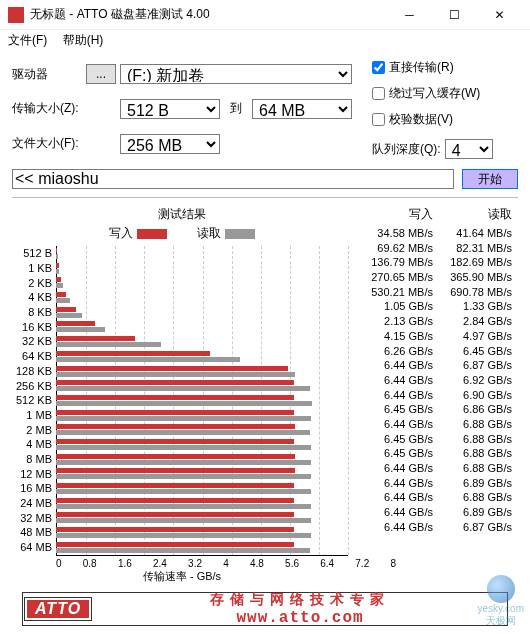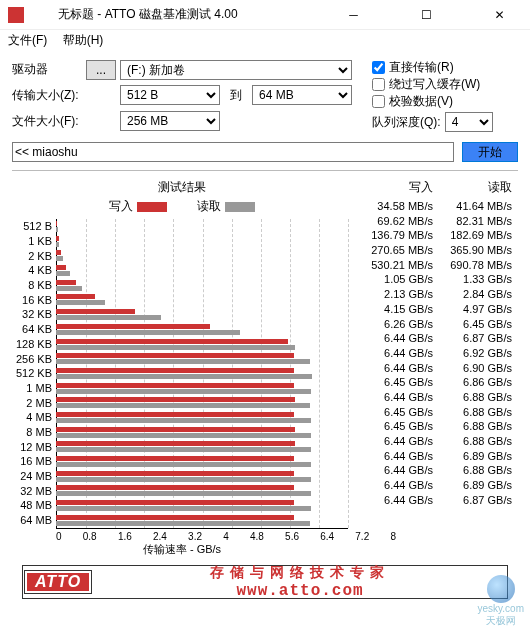--- a/index.html
+++ b/index.html
@@ -1,34 +1,34 @@
 <!DOCTYPE html>
 <html><head>
 <meta charset="utf-8">
 <style>
 * { box-sizing: border-box; margin: 0; padding: 0; }
 body { font-family: "Microsoft YaHei", Tahoma, sans-serif; font-size: 12px; background: #fff; width: 530px; }
-.titlebar { display: flex; align-items: center; height: 30px; padding: 0 8px; background: #fff; border-bottom: 1px solid #eee; gap: 28px; }
+.titlebar { display: flex; align-items: center; height: 30px; padding: 0 8px; background: #fff; border-bottom: 1px solid #eee; }
 .titlebar .icon { width: 16px; height: 16px; background: #c33; margin-right: 6px; }
 .titlebar .title { flex: 1; color: #000; font-size: 12px; }
 .titlebar .winbtn { width: 45px; height: 30px; display: flex; align-items: center; justify-content: center; color: #000; }
 .menubar { padding: 2px 8px; font-size: 12px; }
 .menubar span { margin-right: 12px; }
 .content { padding: 8px 12px; }
 .toprow { display: flex; gap: 8px; }
 .leftgrid { display: grid; grid-template-columns: 70px 30px 1fr 24px 1fr; gap: 4px 4px; align-items: center; width: 340px; }
 .leftgrid label { text-align: left; }
-select, input[type=text] { border: 1px solid #7a7a7a; background: #fff; font-size: 12px; padding: 1px 2px; height: 20px; width: 100%; }
+select, input[type=text] { border: 1px solid #7a7a7a; background: #fff; font-size: 16px; padding: 1px 2px; height: 20px; width: 100%; }
 .btn { border: 1px solid #7a7a7a; background: #e1e1e1; padding: 1px 6px; font-size: 12px; height: 20px; }
-.checkcol { display: flex; flex-direction: column; gap: 0; margin-left: 12px; }
+.checkcol { display: flex; flex-direction: column; gap: 9px; margin-left: 12px; }
 .checkcol label { display: flex; align-items: center; gap: 4px; white-space: nowrap; }
 .qdrow { display: flex; align-items: center; gap: 4px; margin-top: 2px; }
 .descrow { display: flex; gap: 8px; margin-top: 10px; align-items: center; }
 .descrow input { flex: 1; }
-.descrow .startbtn { width: 56px; border: 1px solid #0078d7; background: #3b82f6; }
+.descrow .startbtn { width: 56px; border: 1px solid #0078d7; background: #c4b5fd; }
 .hr { border-top: 1px solid #bbb; margin: 8px 0; position: relative; }
 .results { display: flex; }
 .chartcol { width: 340px; }
 .charttitle { text-align: center; font-size: 12px; margin-bottom: 2px; }
 .legend { display: flex; justify-content: center; gap: 30px; margin-bottom: 4px; }
 .legend .sw { display: inline-block; width: 30px; height: 10px; vertical-align: middle; margin-left: 4px; }
 .sw.write { background: #cc3333; }
 .sw.read { background: #999; }
 .chart { position: relative; height: 340px; }
 .chartbody { position: absolute; left: 44px; right: 4px; top: 0; bottom: 26px; border-left: 1px solid #000; border-bottom: 1px solid #000; }

